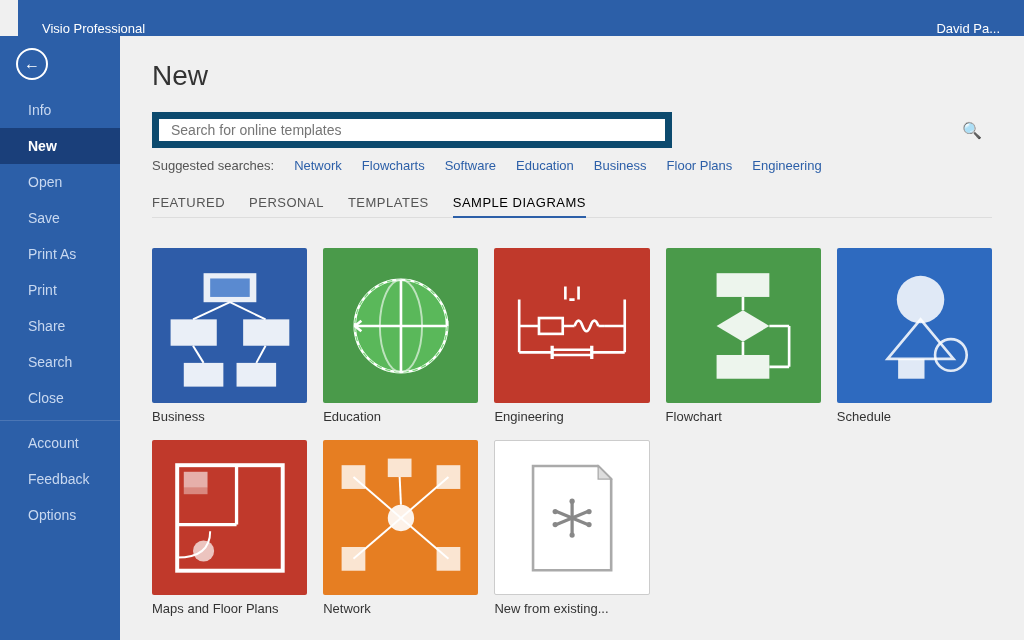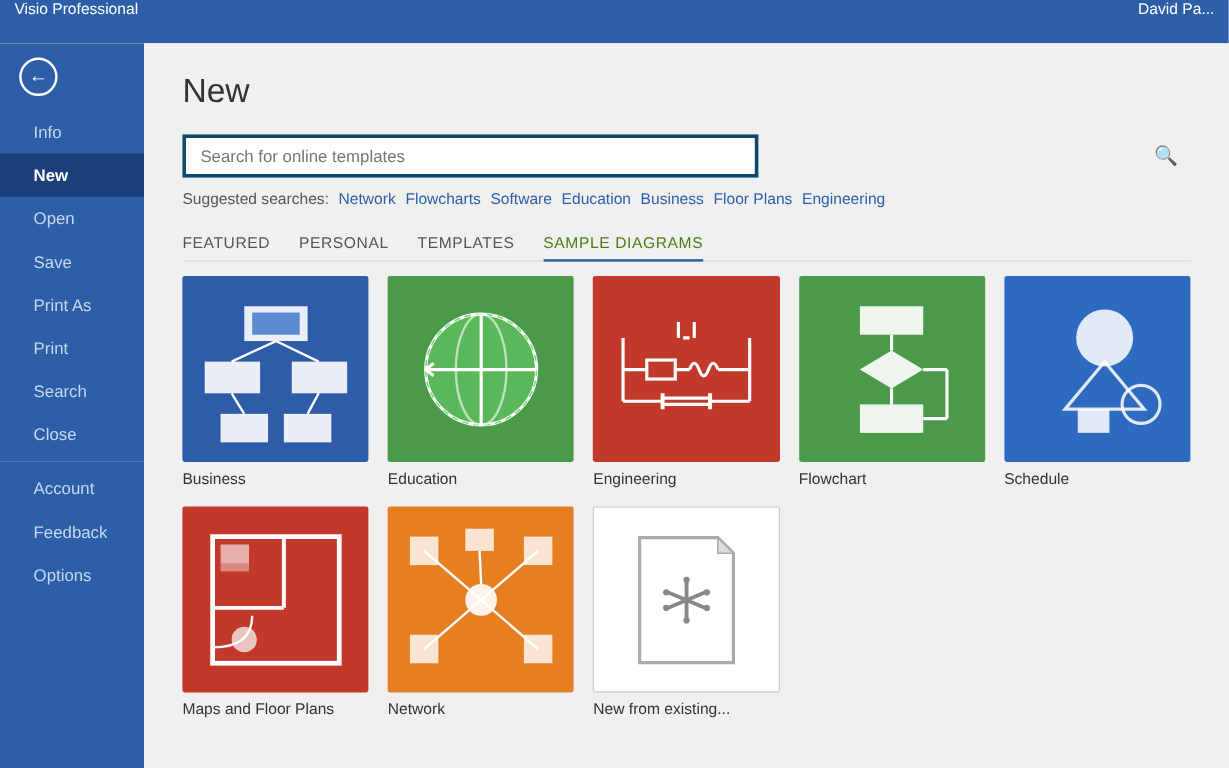--- a/index.html
+++ b/index.html
@@ -3,26 +3,27 @@
   <meta charset="utf-8">
   <style>
     * { margin: 0; padding: 0; box-sizing: border-box; }
     body { font-family: 'Segoe UI', Arial, sans-serif; background: #f0f0f0; width: 1024px; height: 640px; overflow: hidden; display: flex; flex-direction: column; }
 
     
     .top-bar {
       background: #2c5fa8;
       height: 36px;
       display: flex;
-      align-items: flex-start;
+      align-items: flex-end;
       justify-content: space-between;
-      padding: 0 12px;
+      padding: 0 24px;
       color: white;
       font-size: 13px;
       flex-shrink: 0;
+      margin-left: 18px;
     }
 
     
     .main-layout {
       display: flex;
       flex: 1;
       overflow: hidden;
     }
 
     
@@ -88,78 +89,78 @@
       margin-bottom: 20px;
     }
 
     
     .search-container {
       position: relative;
       margin-bottom: 10px;
     }
 
     .search-input {
-      width: 480px;
+      width: 520px;
       height: 36px;
-      border: 3px solid #0c4a6e;
+      border: 7px solid #0c4a6e;
       padding: 6px 40px 6px 12px;
       font-size: 14px;
       background: white;
       color: #555;
       outline: none;
     }
 
     .search-icon {
       position: absolute;
       right: 10px;
       top: 50%;
       transform: translateY(-50%);
       color: #555;
       font-size: 16px;
     }
 
     
     .suggested {
       display: flex;
       align-items: center;
-      gap: 8px;
+      gap: 20px;
       margin-bottom: 16px;
       font-size: 13px;
     }
 
     .suggested-label {
       color: #555;
     }
 
     .suggested-link {
       color: #2c5fa8;
       cursor: pointer;
       text-decoration: none;
     }
 
     
     .tabs {
       display: flex;
       gap: 24px;
-      margin-bottom: 12px;
+      margin-bottom: 30px;
       border-bottom: 1px solid #ddd;
     }
 
     .tab {
       padding: 6px 0;
       font-size: 13px;
       color: #555;
       cursor: pointer;
       letter-spacing: 0.5px;
       text-transform: uppercase;
       font-weight: 500;
     }
 
     .tab.active {
-      color: #4d7c0f;
+      color: #000000;
       border-bottom: 2px solid #2c5fa8;
       margin-bottom: -1px;
     }
 
     
     .template-grid {
       display: grid;
       grid-template-columns: repeat(5, 1fr);
       gap: 16px;
     }
@@ -225,20 +226,23 @@
       <span>Open</span>
     </div>
     <div class="sidebar-item">
       <span>Save</span>
     </div>
     <div class="sidebar-item">
       <span>Print As</span>
     </div>
     <div class="sidebar-item">
       <span>Print</span>
+    </div>
+    <div class="sidebar-item">
+      <span>Share</span>
     </div>
     <div class="sidebar-item">
       <span>Search</span>
     </div>
     <div class="sidebar-item">
       <span>Close</span>
     </div>
     <div class="sidebar-divider"></div>
     <div class="sidebar-item">
       <span>Account</span>

